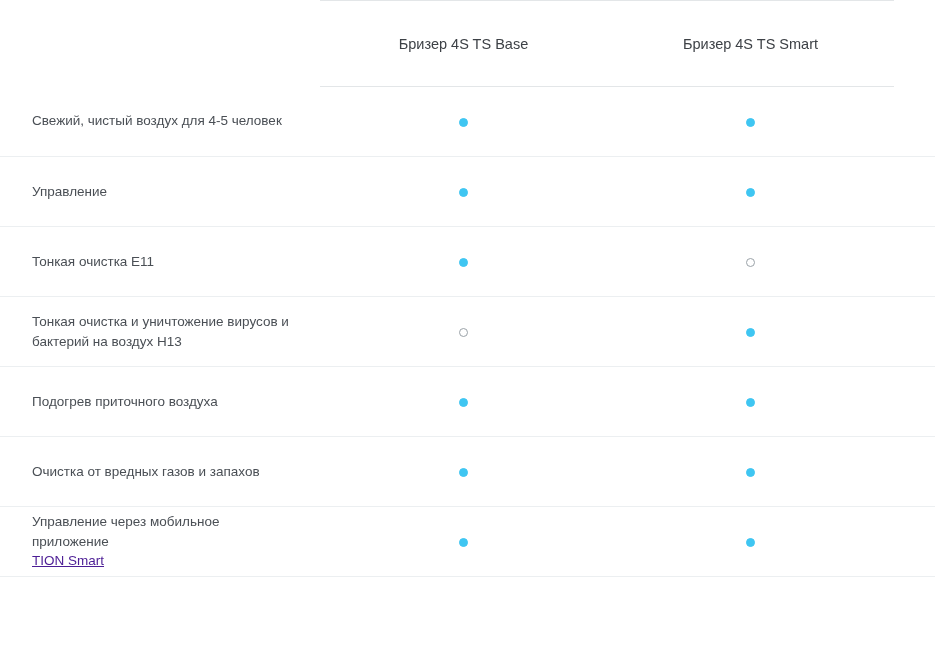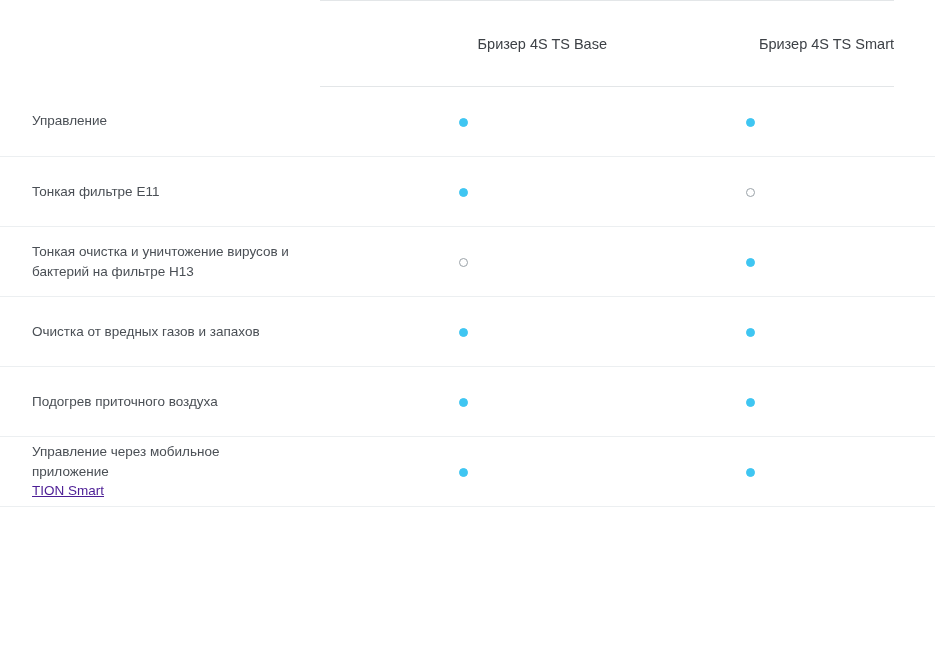--- a/index.html
+++ b/index.html
@@ -28,21 +28,21 @@
   table.cmp col.c-col { width: 287px; }
   table.cmp col.c-pad { width: 41px; }
 
   thead th {
     font-weight: normal;
     font-size: 14.5px;
     color: #3d4146;
     padding: 0;
     height: 86px;
     vertical-align: middle;
-    text-align: right;
+    text-align: center;
     background: #fff;
   }
   thead th.head-feature {
     border: none;
     background: #fff;
   }
   thead th.head-col {
     border-top: 1px solid #e3e6e8;
     border-bottom: 1px solid #e3e6e8;
   }
@@ -105,77 +105,89 @@
     <thead>
       <tr>
         <th class="head-feature"></th>
         <th class="head-col">Бризер 4S TS Base</th>
         <th class="head-col">Бризер 4S TS Smart</th>
         <th class="head-pad"></th>
       </tr>
     </thead>
     <tbody>
 
+      <tr>
+        <td class="feature">
+          <span class="feature-text">Свежий, чистый воздух для 4-5 человек</span>
+        </td>
+        <td class="mark">
+          <span class="dot yes"></span>
+        </td>
+        <td class="mark">
+          <span class="dot yes"></span>
+        </td>
+        <td class="pad"></td>
+      </tr>
 
       <tr>
         <td class="feature">
           <span class="feature-text">Управление</span>
         </td>
         <td class="mark">
           <span class="dot yes"></span>
         </td>
         <td class="mark">
           <span class="dot yes"></span>
         </td>
         <td class="pad"></td>
       </tr>
 
 
       <tr>
         <td class="feature">
-          <span class="feature-text">Тонкая фильтре E11</span>
+          <span class="feature-text">Тонкая очистка E11</span>
         </td>
         <td class="mark">
           <span class="dot yes"></span>
         </td>
         <td class="mark">
           <span class="dot no"></span>
         </td>
         <td class="pad"></td>
       </tr>
 
       <tr>
         <td class="feature">
-          <span class="feature-text">Тонкая очистка и уничтожение вирусов и бактерий на фильтре H13</span>
+          <span class="feature-text">Тонкая очистка и уничтожение вирусов и бактерий на воздух H13</span>
         </td>
         <td class="mark">
           <span class="dot no"></span>
         </td>
         <td class="mark">
           <span class="dot yes"></span>
         </td>
         <td class="pad"></td>
       </tr>
 
       <tr>
         <td class="feature">
+          <span class="feature-text">Подогрев приточного воздуха</span>
+        </td>
+        <td class="mark">
+          <span class="dot yes"></span>
+        </td>
+        <td class="mark">
+          <span class="dot yes"></span>
+        </td>
+        <td class="pad"></td>
+      </tr>
+
+      <tr>
+        <td class="feature">
           <span class="feature-text">Очистка от вредных газов и запахов</span>
-        </td>
-        <td class="mark">
-          <span class="dot yes"></span>
-        </td>
-        <td class="mark">
-          <span class="dot yes"></span>
-        </td>
-        <td class="pad"></td>
-      </tr>
-
-      <tr>
-        <td class="feature">
-          <span class="feature-text">Подогрев приточного воздуха</span>
         </td>
         <td class="mark">
           <span class="dot yes"></span>
         </td>
         <td class="mark">
           <span class="dot yes"></span>
         </td>
         <td class="pad"></td>
       </tr>
 

